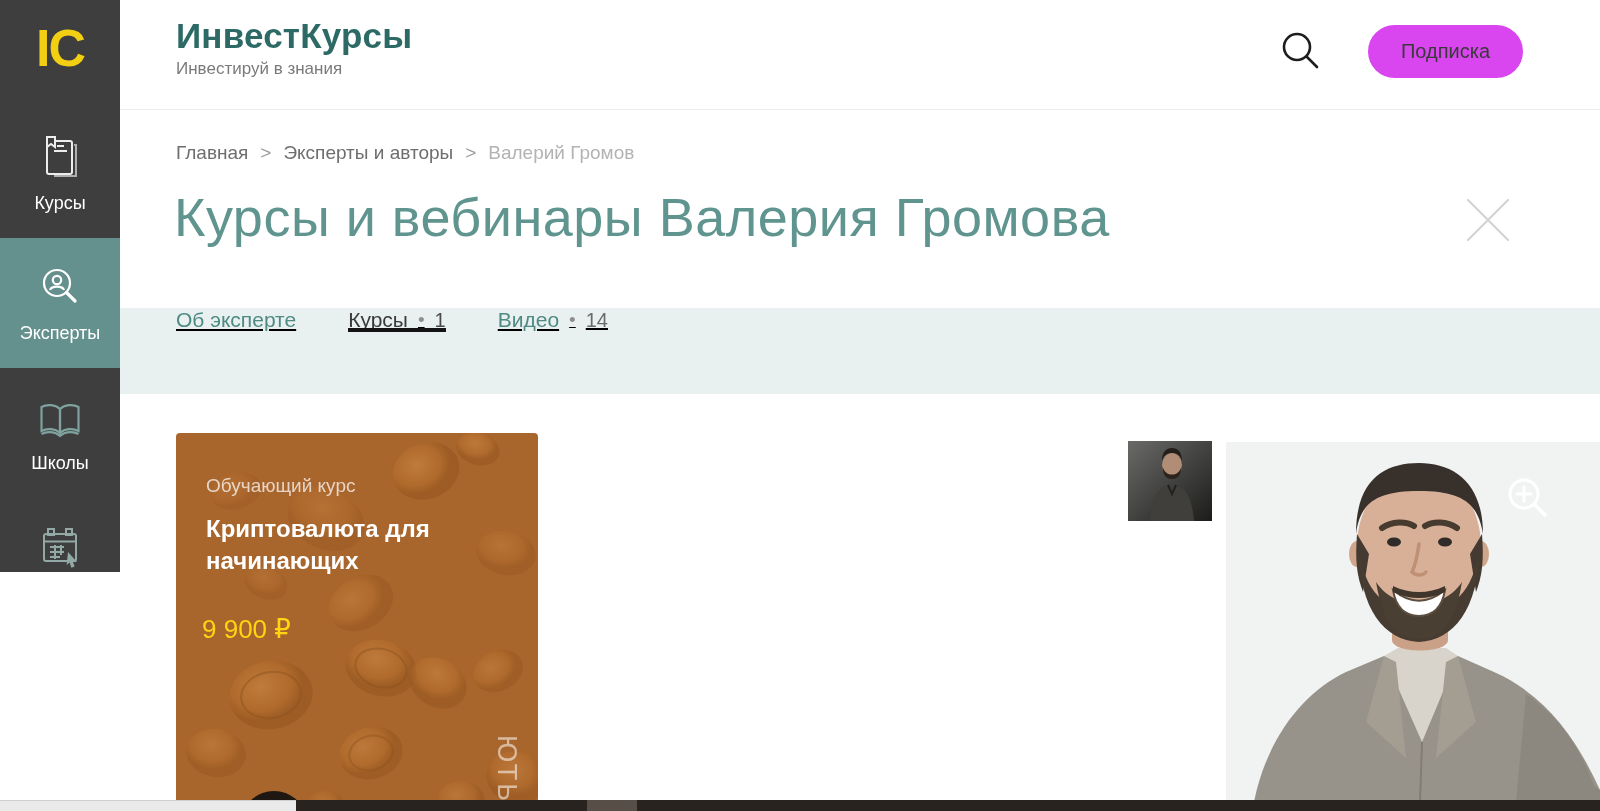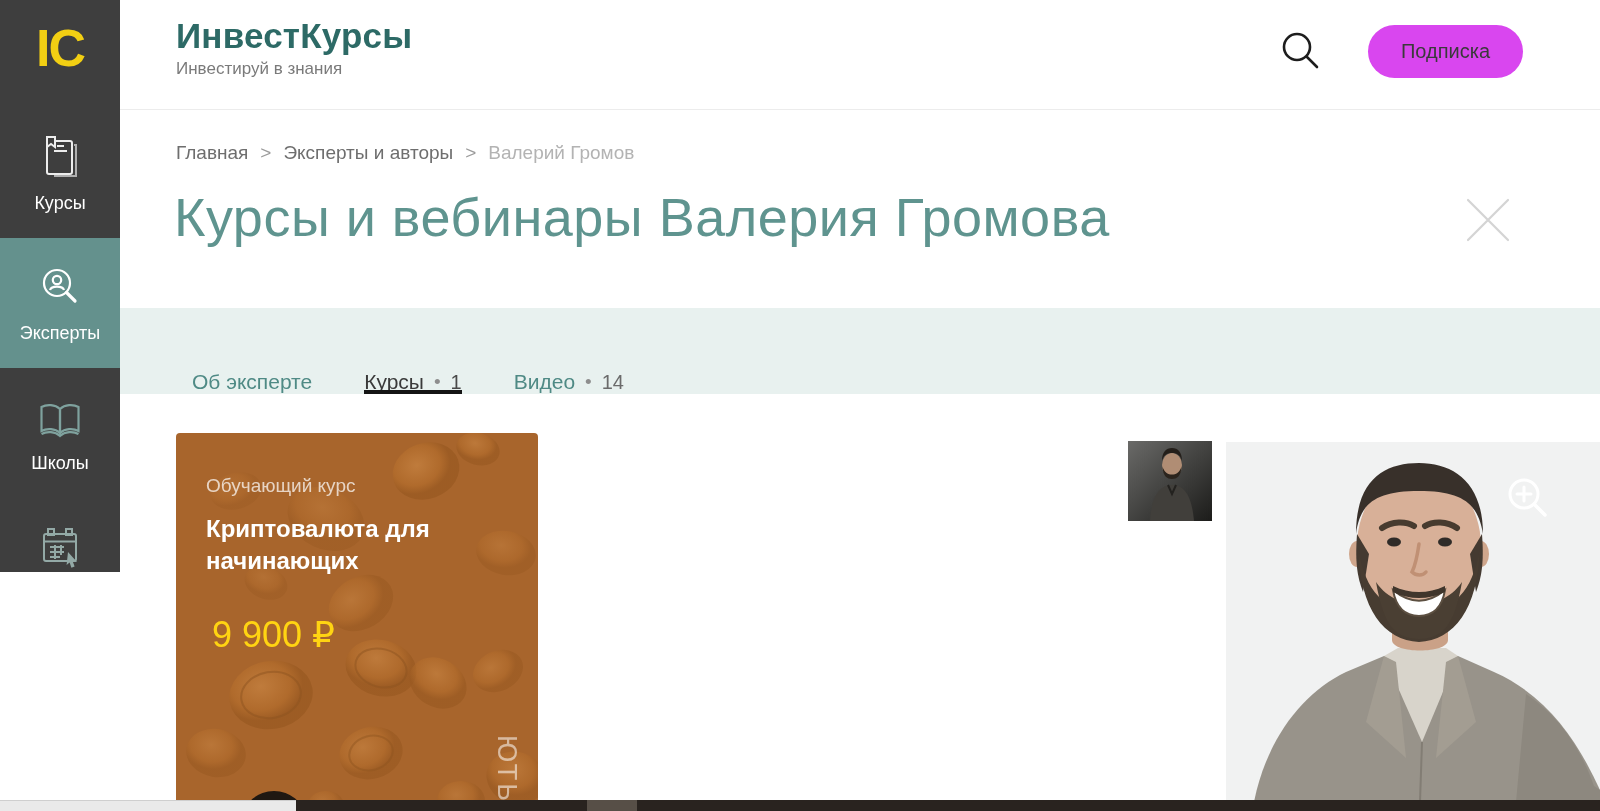--- a/index.html
+++ b/index.html
@@ -36,39 +36,39 @@
   .bc-link { cursor:pointer; }
   .bc-sep { color:#9b9b9b; }
   .bc-current { color:#b3b3b3; }
   .page-title { position:absolute; left:174px; top:186px; font-size:54px; font-weight:200;
                 color:#5f948f; letter-spacing:.5px; z-index:2; }
   .close-btn { position:absolute; left:1464px; top:196px; width:48px; height:48px;
                background:none; border:none; cursor:pointer; z-index:2; }
 
   
   .tabbar { position:absolute; left:120px; top:308px; width:1480px; height:86px;
-            background:#e8f1ef; display:flex; align-items:flex-end; padding-left:72px; z-index:2; }
+            background:#e8f1ef; display:flex; align-items:flex-start; padding-left:56px; z-index:2;text-decoration:underline; }
   .tab { position:relative; display:flex; align-items:center; gap:10px;
          margin-right:52px; font-size:21px; color:#4f8a85; cursor:pointer; }
   .tab-bullet { color:#8e8e8e; font-size:19px; }
   .tab-count { color:#6b6b6b; font-size:20px; }
   .tab.active { color:#3a3a3a; }
   .tab.active .tab-count { color:#4a4a4a; }
   .tab.active::after { content:""; position:absolute; left:0; right:0; bottom:0;
                        height:4px; background:#141414; }
 
   
   .card { position:absolute; left:176px; top:433px; width:362px; height:367px;
           background:#a8652c; overflow:hidden; border-radius:4px 4px 0 0; cursor:pointer; z-index:1; }
   .coins { position:absolute; left:0; top:0; pointer-events:none; }
   .card-category { position:relative; z-index:1; margin:42px 30px 0; font-size:19px;
                    color:rgba(255,255,255,.72); }
   .card-title { position:relative; z-index:1; margin:16px 30px 10px; font-size:24px; font-weight:bold;
                 color:#fff; line-height:1.32; max-width:250px; }
-  .card-price { position:relative; z-index:1; margin:38px 36px 0; font-size:36px; color:#ffd412; }
+  .card-price { position:relative; z-index:1; margin:38px 26px 0; font-size:26px; color:#ffd412; }
   .card-watermark { position:absolute; z-index:1; right:16px; bottom:-10px;
                     writing-mode:vertical-rl; font-size:27px; letter-spacing:3px;
                     color:rgba(255,255,255,.55); }
 
   
   .thumb { position:absolute; left:1128px; top:441px; width:84px; height:80px;
            cursor:pointer; z-index:1; }
   .photo { position:absolute; left:1226px; top:442px; width:374px; height:358px;
            background:#f1f2f2; overflow:hidden; cursor:pointer; z-index:1; }
   .portrait { display:block; width:374px; height:360px; }

